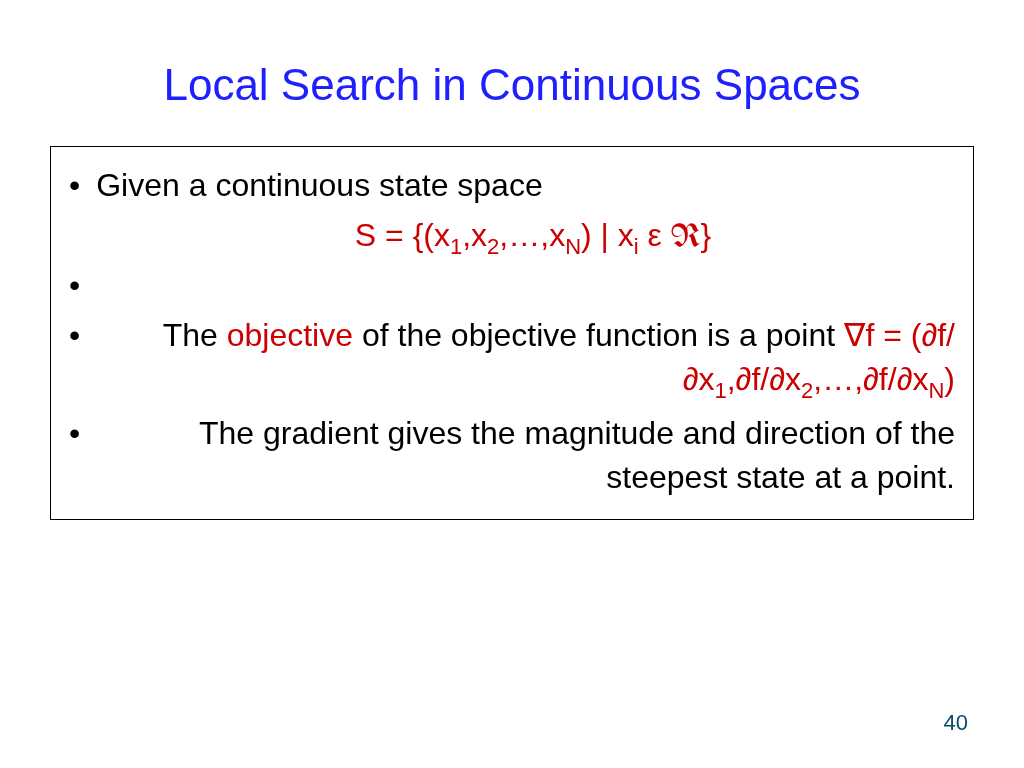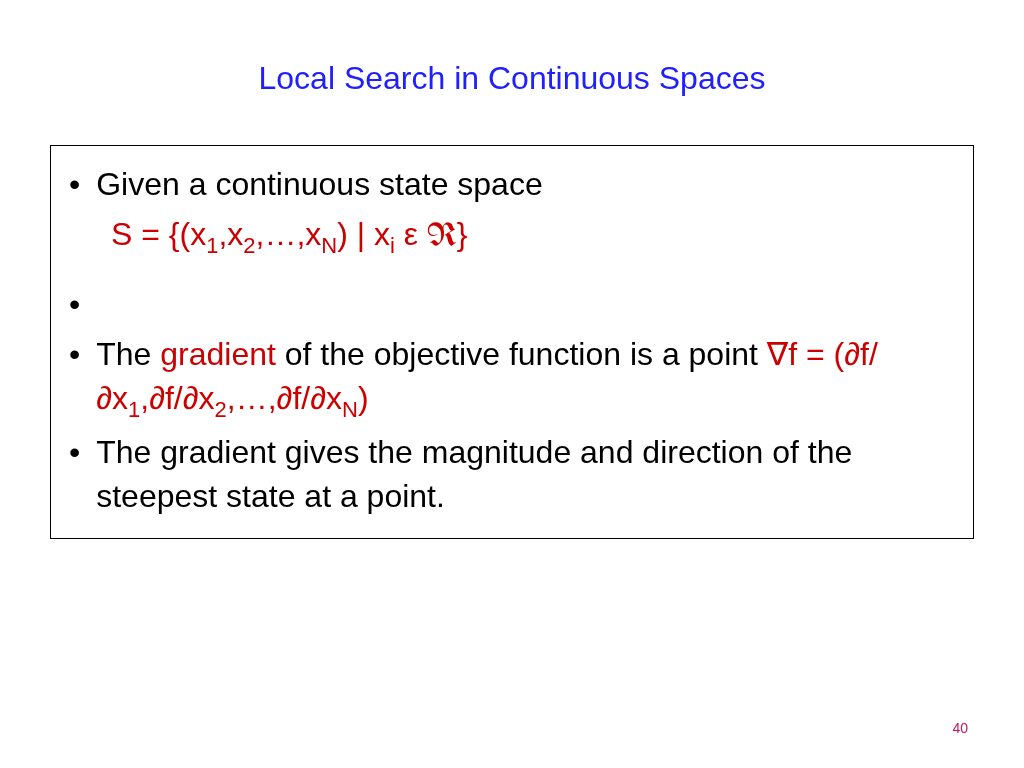--- a/index.html
+++ b/index.html
@@ -17,24 +17,24 @@
     }
     .slide {
       width: 100%;
       height: 100%;
       padding: 60px 50px 40px 50px;
       display: flex;
       flex-direction: column;
     }
     .title {
       color: #2020ff;
-      font-size: 32px;
+      font-size: 44px;
       font-weight: normal;
       text-align: center;
-      margin-bottom: 48px;
+      margin-bottom: 36px;
       white-space: nowrap;
     }
     .content-box {
       border: 1px solid #000;
       padding: 16px 18px 20px 18px;
       flex: 0 0 auto;
     }
     .bullet {
       display: flex;
       align-items: flex-start;
@@ -44,46 +44,48 @@
       font-size: 32px;
       line-height: 44px;
       margin-right: 16px;
       color: #000;
       flex-shrink: 0;
     }
     .bullet-body {
       font-size: 32px;
       line-height: 44px;
       color: #000;
+      text-align: right;
     }
     .sub {
       position: relative;
       vertical-align: baseline;
       top: 8px;
       font-size: 22px;
     }
     .red {
       color: #cc0000;
     }
     .fancy-r {
       font-family: "Old English Text MT", "UnifrakturMaguntia", serif;
       font-weight: normal;
     }
     .page-number {
       position: absolute;
       bottom: 32px;
       right: 56px;
-      font-size: 14px;
-      color: #be185d;
+      font-size: 22px;
+      color: #0c4a6e;
     }
     .indent {
       padding-left: 42px;
       font-size: 32px;
       line-height: 44px;
-      margin-bottom: 22px;
+      margin-bottom: 2px;
+      text-align: center;
     }
   </style>
 </head>
 <body>
 
 <div class="slide">
 
   <h1 class="title">Local Search in Continuous Spaces</h1>
 
   <div class="content-box">
@@ -96,21 +98,21 @@
       <span>S = {(x</span><span class="sub">1</span><span>,x</span><span class="sub">2</span><span>,…,x</span><span class="sub">N</span><span>) | x</span><span class="sub">i</span><span> ε </span><span class="fancy-r">R</span><span>}</span>
     </div>
 
     <div class="bullet">
       <div class="bullet-marker">•</div>
     </div>
 
     <div class="bullet">
       <div class="bullet-marker">•</div>
       <div class="bullet-body">
-        <span>The </span><span class="red">gradient</span><span> of the objective function is a point </span><span class="red">∇f = (∂f/∂x</span><span class="red sub">1</span><span class="red">,∂f/∂x</span><span class="red sub">2</span><span class="red">,…,∂f/∂x</span><span class="red sub">N</span><span class="red">)</span>
+        <span>The </span><span class="red">objective</span><span> of the objective function is a point </span><span class="red">∇f = (∂f/∂x</span><span class="red sub">1</span><span class="red">,∂f/∂x</span><span class="red sub">2</span><span class="red">,…,∂f/∂x</span><span class="red sub">N</span><span class="red">)</span>
       </div>
     </div>
 
     <div class="bullet" style="margin-bottom:0;">
       <div class="bullet-marker">•</div>
       <div class="bullet-body">The gradient gives the magnitude and direction of the steepest state at a point.</div>
     </div>
 
   </div>
 

